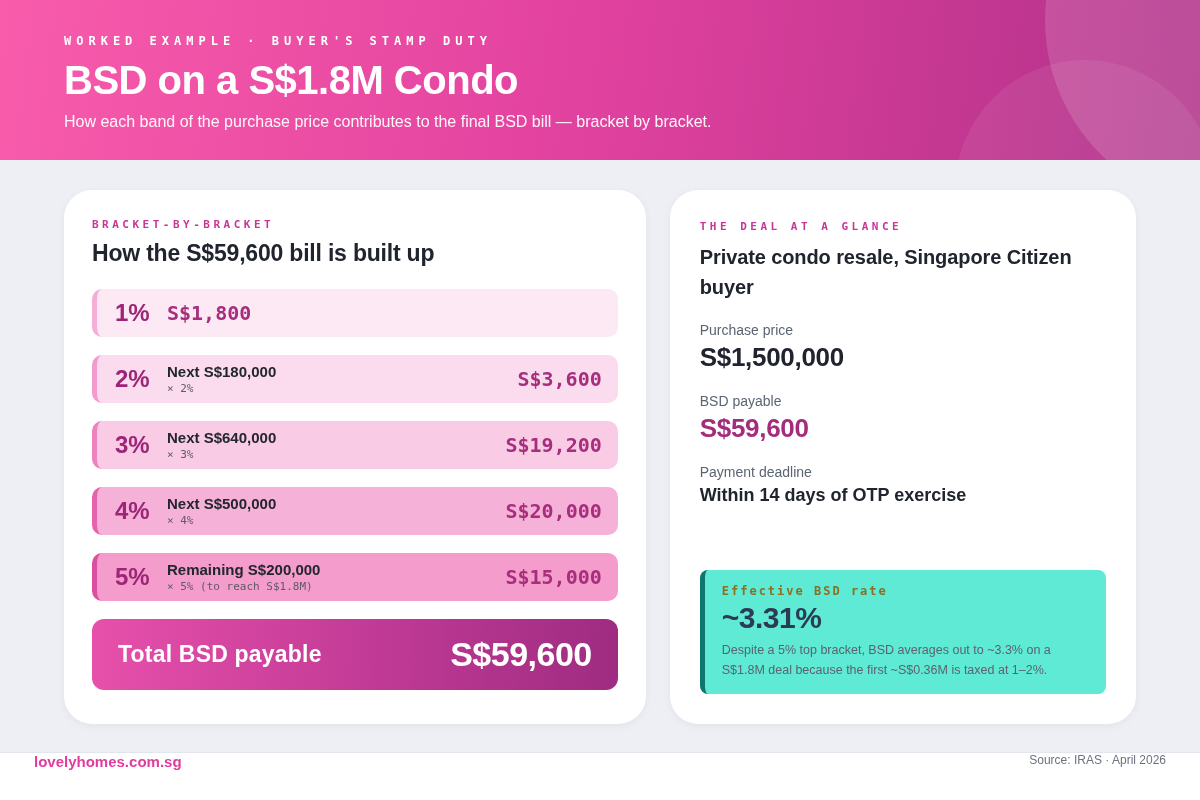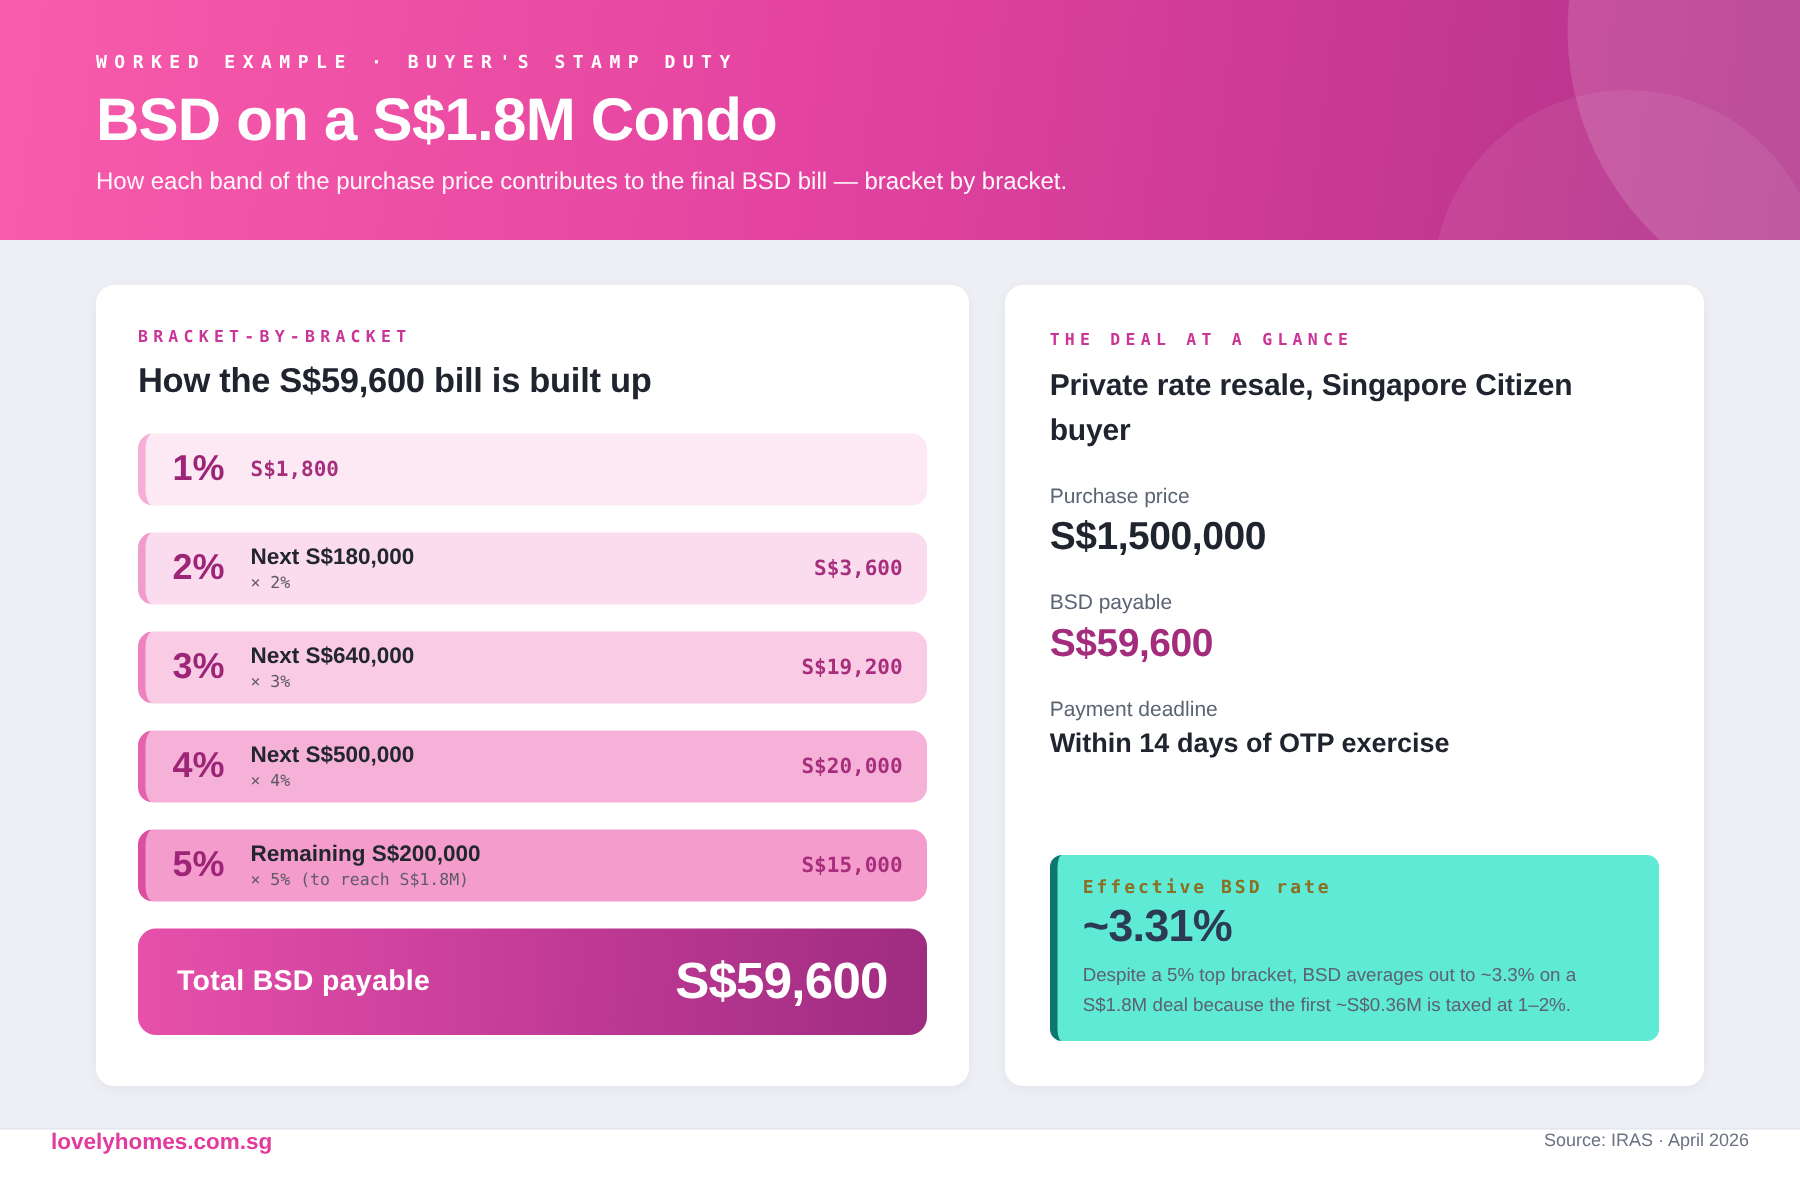--- a/index.html
+++ b/index.html
@@ -57,21 +57,21 @@
   }
 
   
   .main {
     display: flex;
     gap: 24px;
     padding: 30px 64px 0 64px;
   }
   .card {
     background: #ffffff;
-    border-radius: 12px;
+    border-radius: 28px;
     box-shadow: 0 2px 8px rgba(40,20,60,0.05);
     height: 534px;
   }
   .card-breakdown { width: 584px; padding: 28px; }
   .card-deal { width: 468px; padding: 30px; display: flex; flex-direction: column; }
 
   .card-eyebrow {
     font-family: "DejaVu Sans Mono", monospace;
     font-size: 11px;
     font-weight: bold;
@@ -116,39 +116,39 @@
     color: #22262f;
   }
   .bracket-calc {
     font-family: "DejaVu Sans Mono", monospace;
     font-size: 11px;
     color: #5f5a66;
     margin-top: 2px;
   }
   .bracket-amount {
     font-family: "DejaVu Sans Mono", monospace;
-    font-size: 14px;
+    font-size: 20px;
     font-weight: bold;
     color: #a72d7d;
     margin-right: 16px;
   }
 
   
   .total-bar {
     margin-top: 3px;
     height: 71px;
     border-radius: 12px;
     background: linear-gradient(92deg, #e750ab 0%, #c03a95 55%, #9e2c80 100%);
     display: flex;
     align-items: center;
     justify-content: space-between;
     padding: 0 26px;
   }
   .total-label {
-    font-size: 19px;
+    font-size: 23px;
     font-weight: 800;
     color: #ffffff;
     letter-spacing: 0.2px;
   }
   .total-amount {
     font-size: 34px;
     font-weight: 800;
     color: #ffffff;
     letter-spacing: -0.5px;
   }
@@ -301,21 +301,21 @@
     </div>
 
     <div class="total-bar">
       <div class="total-label">Total BSD payable</div>
       <div class="total-amount">S$59,600</div>
     </div>
   </div>
 
   <div class="card card-deal">
     <div class="card-eyebrow">THE DEAL AT A GLANCE</div>
-    <div class="deal-heading">Private rate resale, Singapore Citizen buyer</div>
+    <div class="deal-heading">Private condo resale, Singapore Citizen buyer</div>
 
     <div class="fact">
       <div class="fact-label">Purchase price</div>
       <div class="fact-value-dark">S$1,500,000</div>
     </div>
 
     <div class="fact">
       <div class="fact-label">BSD payable</div>
       <div class="fact-value-magenta">S$59,600</div>
     </div>

